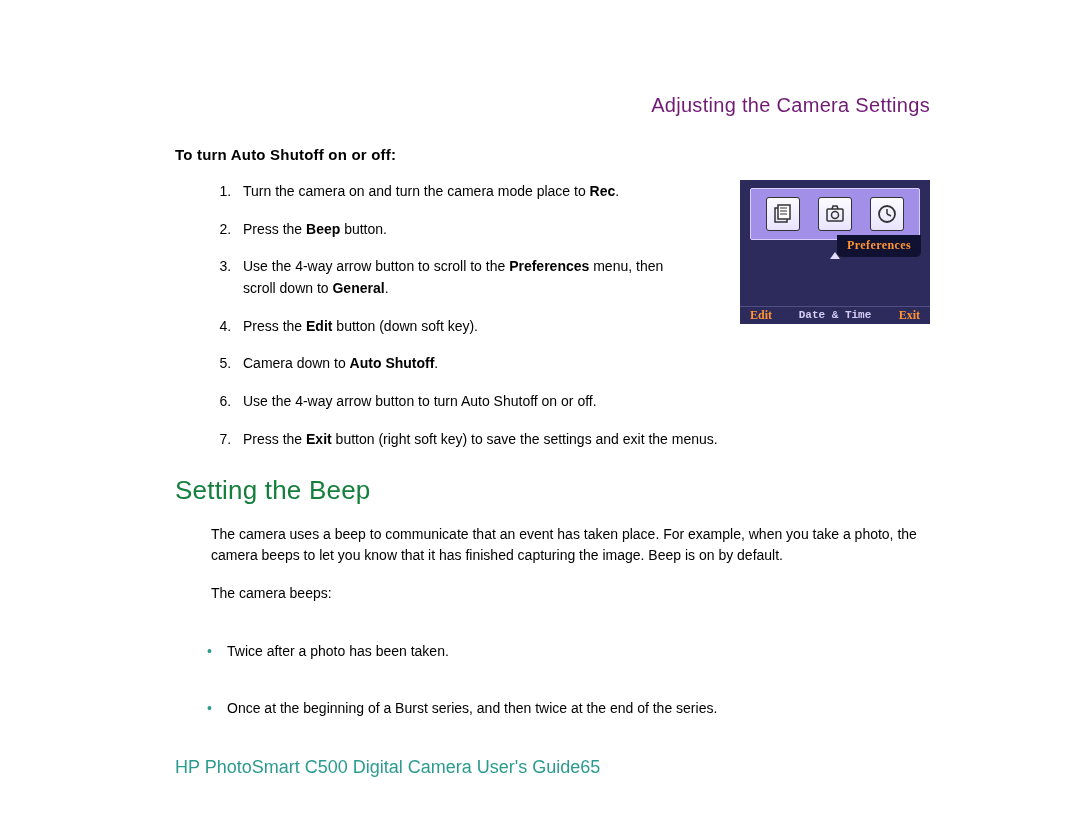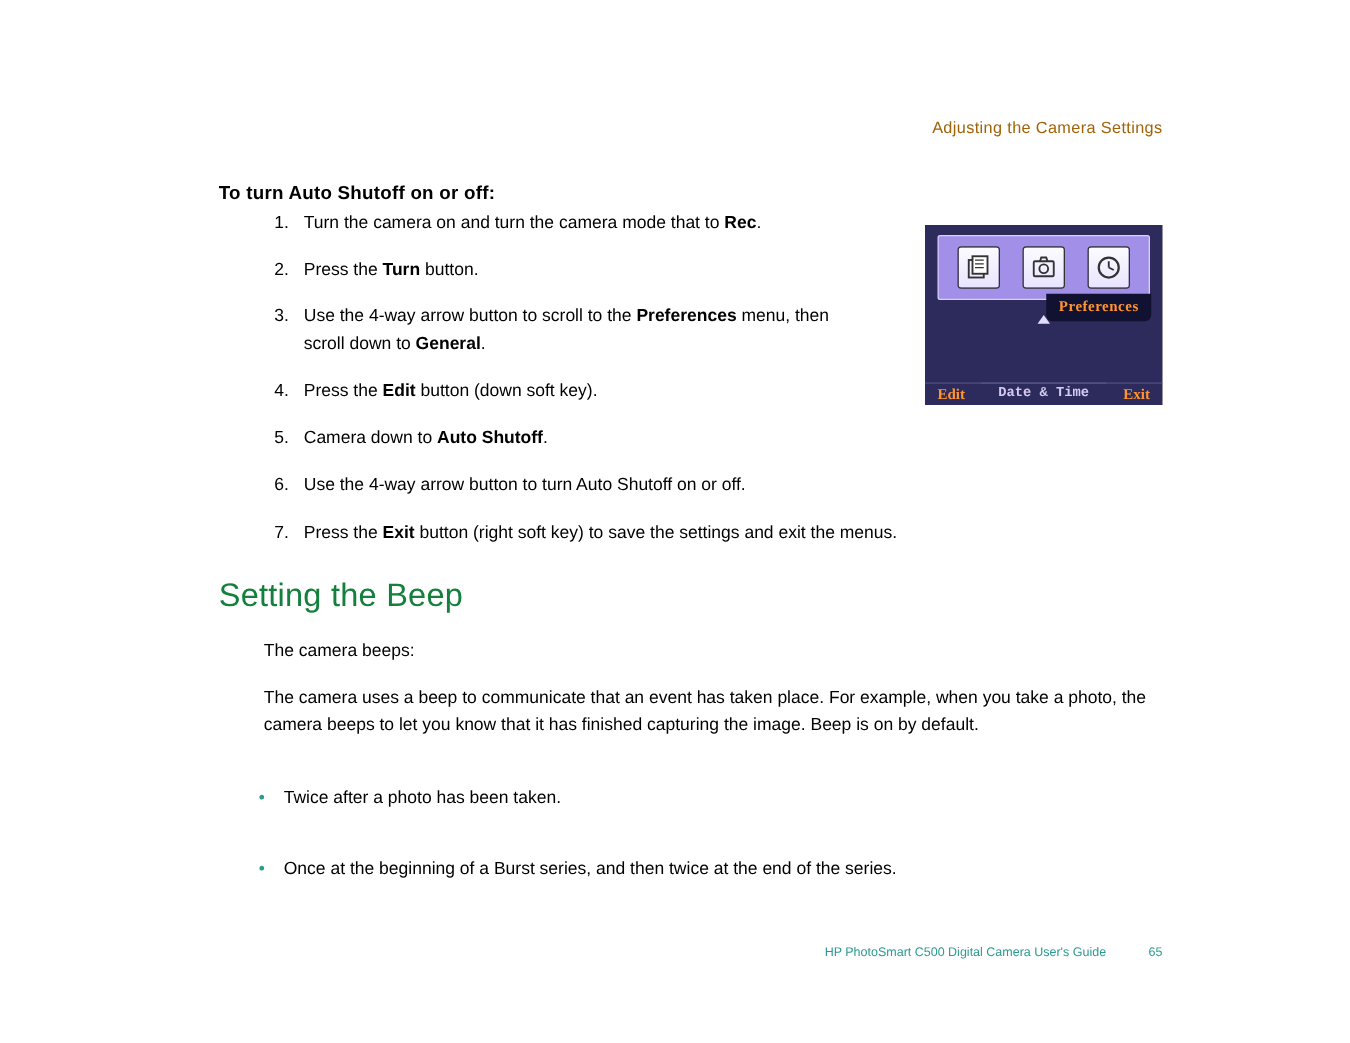--- a/index.html
+++ b/index.html
@@ -14,31 +14,31 @@
       padding: 0;
     }
     .page {
       padding: 94px 150px 0 175px;
       position: relative;
     }
     .header-right {
       position: absolute;
       right: 150px;
       top: 94px;
-      font-size: 13px;
-      color: #a16207;
+      font-size: 20px;
+      color: #701a75;
       letter-spacing: 0.3px;
     }
     .content {
       padding-top: 52px;
     }
     .subheading {
       font-size: 15px;
       font-weight: bold;
-      margin-bottom: 4px;
+      margin-bottom: 18px;
       letter-spacing: 0.2px;
     }
     .figure {
       position: absolute;
       right: 150px;
       top: 180px;
       width: 190px;
       height: 144px;
     }
     .lcd {
@@ -180,24 +180,23 @@
       left: -20px;
       top: 0;
       font-size: 14px;
     }
     .footer {
       position: absolute;
       left: 175px;
       right: 150px;
       top: 757px;
       display: flex;
-      justify-content: flex-end;
-      font-size: 10px;
+      justify-content: flex-start;
+      font-size: 18px;
       color: #2b9b8f;
-      gap: 34px;
     }
   </style>
 </head>
 <body>
 
 <div class="page">
   <div class="header-right">Adjusting the Camera Settings</div>
 
   <div class="content">
     <div class="subheading">To turn Auto Shutoff on or off:</div>
@@ -237,35 +236,35 @@
           <div class="lcd-row selected">General</div>
         </div>
         <div class="lcd-footer">
           <span>Edit</span>
           <span>Exit</span>
         </div>
       </div>
     </div>
 
     <ol class="steps">
-      <li><span>Turn the camera on and turn the camera mode that to </span><span class="bold">Rec</span><span>.</span></li>
-      <li><span>Press the </span><span class="bold">Turn</span><span> button.</span></li>
+      <li><span>Turn the camera on and turn the camera mode place to </span><span class="bold">Rec</span><span>.</span></li>
+      <li><span>Press the </span><span class="bold">Beep</span><span> button.</span></li>
       <li><span>Use the 4-way arrow button to scroll to the </span><span class="bold">Preferences</span><span> menu, then scroll down to </span><span class="bold">General</span><span>.</span></li>
       <li><span>Press the </span><span class="bold">Edit</span><span> button (down soft key).</span></li>
       <li><span>Camera down to </span><span class="bold">Auto Shutoff</span><span>.</span></li>
     </ol>
     <ol class="steps wide" start="6">
       <li>Use the 4-way arrow button to turn Auto Shutoff on or off.</li>
       <li><span>Press the </span><span class="bold">Exit</span><span> button (right soft key) to save the settings and exit the menus.</span></li>
     </ol>
 
     <h2 class="section">Setting the Beep</h2>
 
+    <p class="para">The camera uses a beep to communicate that an event has taken place. For example, when you take a photo, the camera beeps to let you know that it has finished capturing the image. Beep is on by default.</p>
     <p class="para">The camera beeps:</p>
-    <p class="para">The camera uses a beep to communicate that an event has taken place. For example, when you take a photo, the camera beeps to let you know that it has finished capturing the image. Beep is on by default.</p>
 
     <ul class="bullets">
       <li>Twice after a photo has been taken.</li>
       <li>Once at the beginning of a Burst series, and then twice at the end of the series.</li>
     </ul>
   </div>
 </div>
 
 <div class="footer">
   <span>HP PhotoSmart C500 Digital Camera User's Guide</span>

